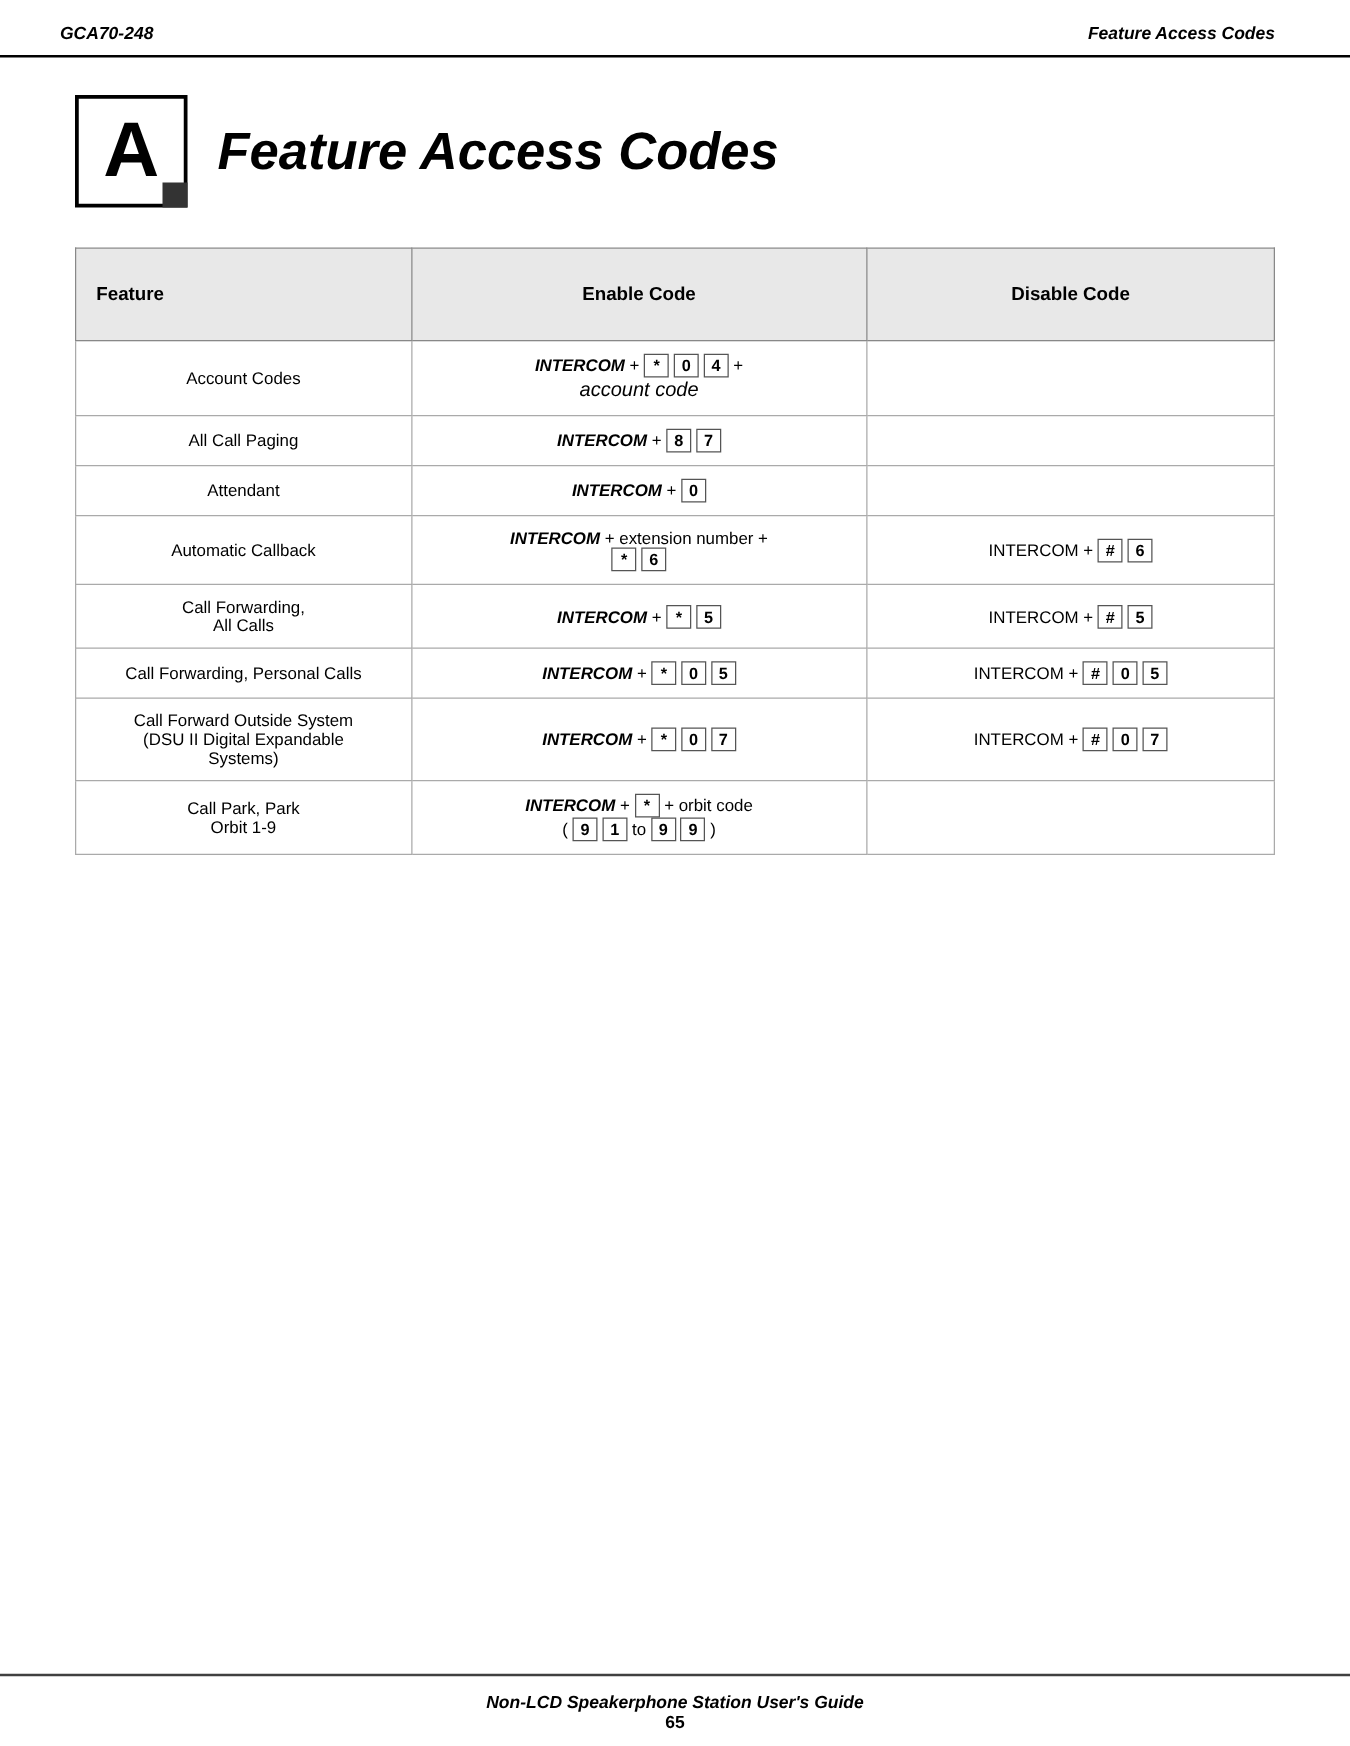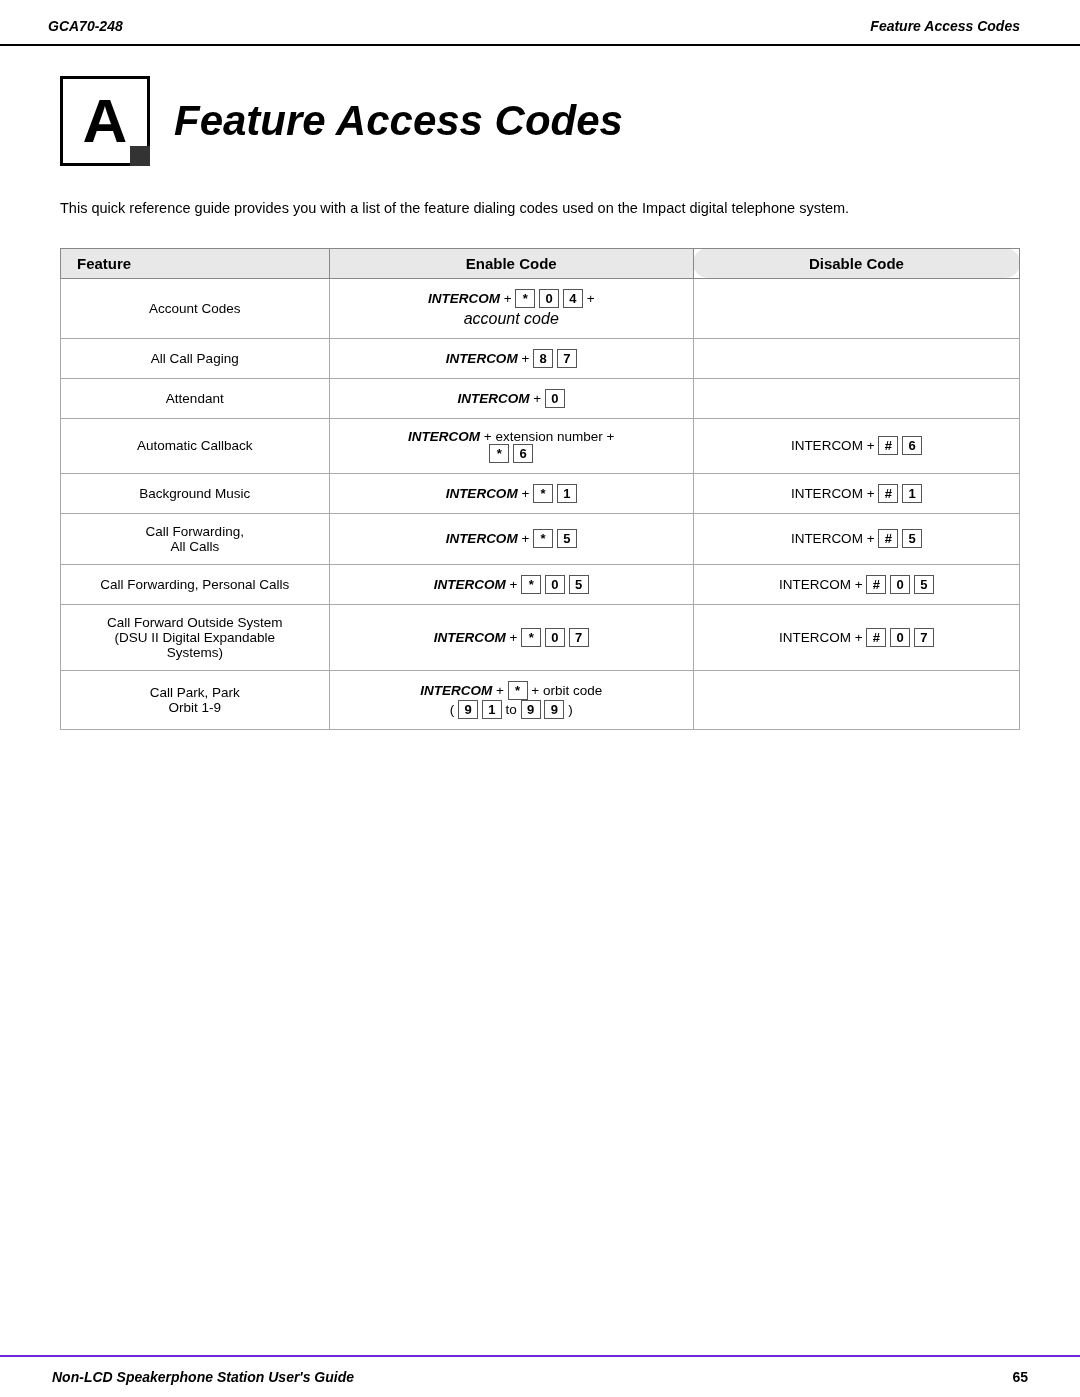--- a/index.html
+++ b/index.html
@@ -87,35 +87,34 @@
     
     .feature-table {
       width: 100%;
       border-collapse: collapse;
       border: 1.5px solid #888;
     }
     .feature-table th {
       background: #e8e8e8;
       font-weight: bold;
       font-size: 15px;
-      padding: 6px 16px;
+      padding: 28px 16px;
       border: 1.5px solid #888;
       text-align: center;
     }
     .feature-table th.col-feature {
       text-align: left;
       width: 28%;
     }
     .feature-table th.col-enable {
       width: 38%;
       margin-top: 47px;
     }
     .feature-table th.col-disable {
       width: 34%;
-      border-radius: 19px;
     }
     .feature-table td {
       border: 1px solid #aaa;
       padding: 10px 14px;
       vertical-align: middle;
       font-size: 13.5px;
     }
     .feature-table td.col-feature {
       text-align: center;
       font-size: 13.5px;
@@ -154,22 +153,23 @@
 
     
     .page-footer {
       position: absolute;
       bottom: 0;
       left: 0;
       right: 0;
       display: flex;
       justify-content: space-between;
       align-items: center;
-      padding: 12px 52px;
-      border-top: 2px solid #6d28d9;
+      padding: 12px 84px;
+      border-top: 2px solid #404040;
+      flex-direction: column;
     }
     .footer-left {
       font-style: italic;
       font-weight: bold;
       font-size: 14px;
     }
     .footer-right {
       font-weight: bold;
       font-size: 14px;
     }
@@ -184,21 +184,20 @@
 
 <div class="main-content">
 
   <div class="title-area">
     <div class="appendix-box">
       <span class="appendix-letter">A</span>
     </div>
     <h1 class="page-title">Feature Access Codes</h1>
   </div>
 
-  <p class="intro-text">This quick reference guide provides you with a list of the feature dialing codes used on the Impact digital telephone system.</p>
 
   <table class="feature-table">
     <thead>
       <tr>
         <th class="col-feature">Feature</th>
         <th class="col-enable">Enable Code</th>
         <th class="col-disable">Disable Code</th>
       </tr>
     </thead>
     <tbody>
@@ -247,35 +246,20 @@
           <span class="key-box">6</span>
         </td>
         <td class="col-disable">
           <span>INTERCOM</span>
           <span> + </span>
           <span class="key-box">#</span>
           <span class="key-box">6</span>
         </td>
       </tr>
 
-      <tr>
-        <td class="col-feature">Background Music</td>
-        <td class="col-enable">
-          <span class="intercom-code">INTERCOM</span>
-          <span> + </span>
-          <span class="key-box">*</span>
-          <span class="key-box">1</span>
-        </td>
-        <td class="col-disable">
-          <span>INTERCOM</span>
-          <span> + </span>
-          <span class="key-box">#</span>
-          <span class="key-box">1</span>
-        </td>
-      </tr>
 
       <tr>
         <td class="col-feature">Call Forwarding,<br>All Calls</td>
         <td class="col-enable">
           <span class="intercom-code">INTERCOM</span>
           <span> + </span>
           <span class="key-box">*</span>
           <span class="key-box">5</span>
         </td>
         <td class="col-disable">

